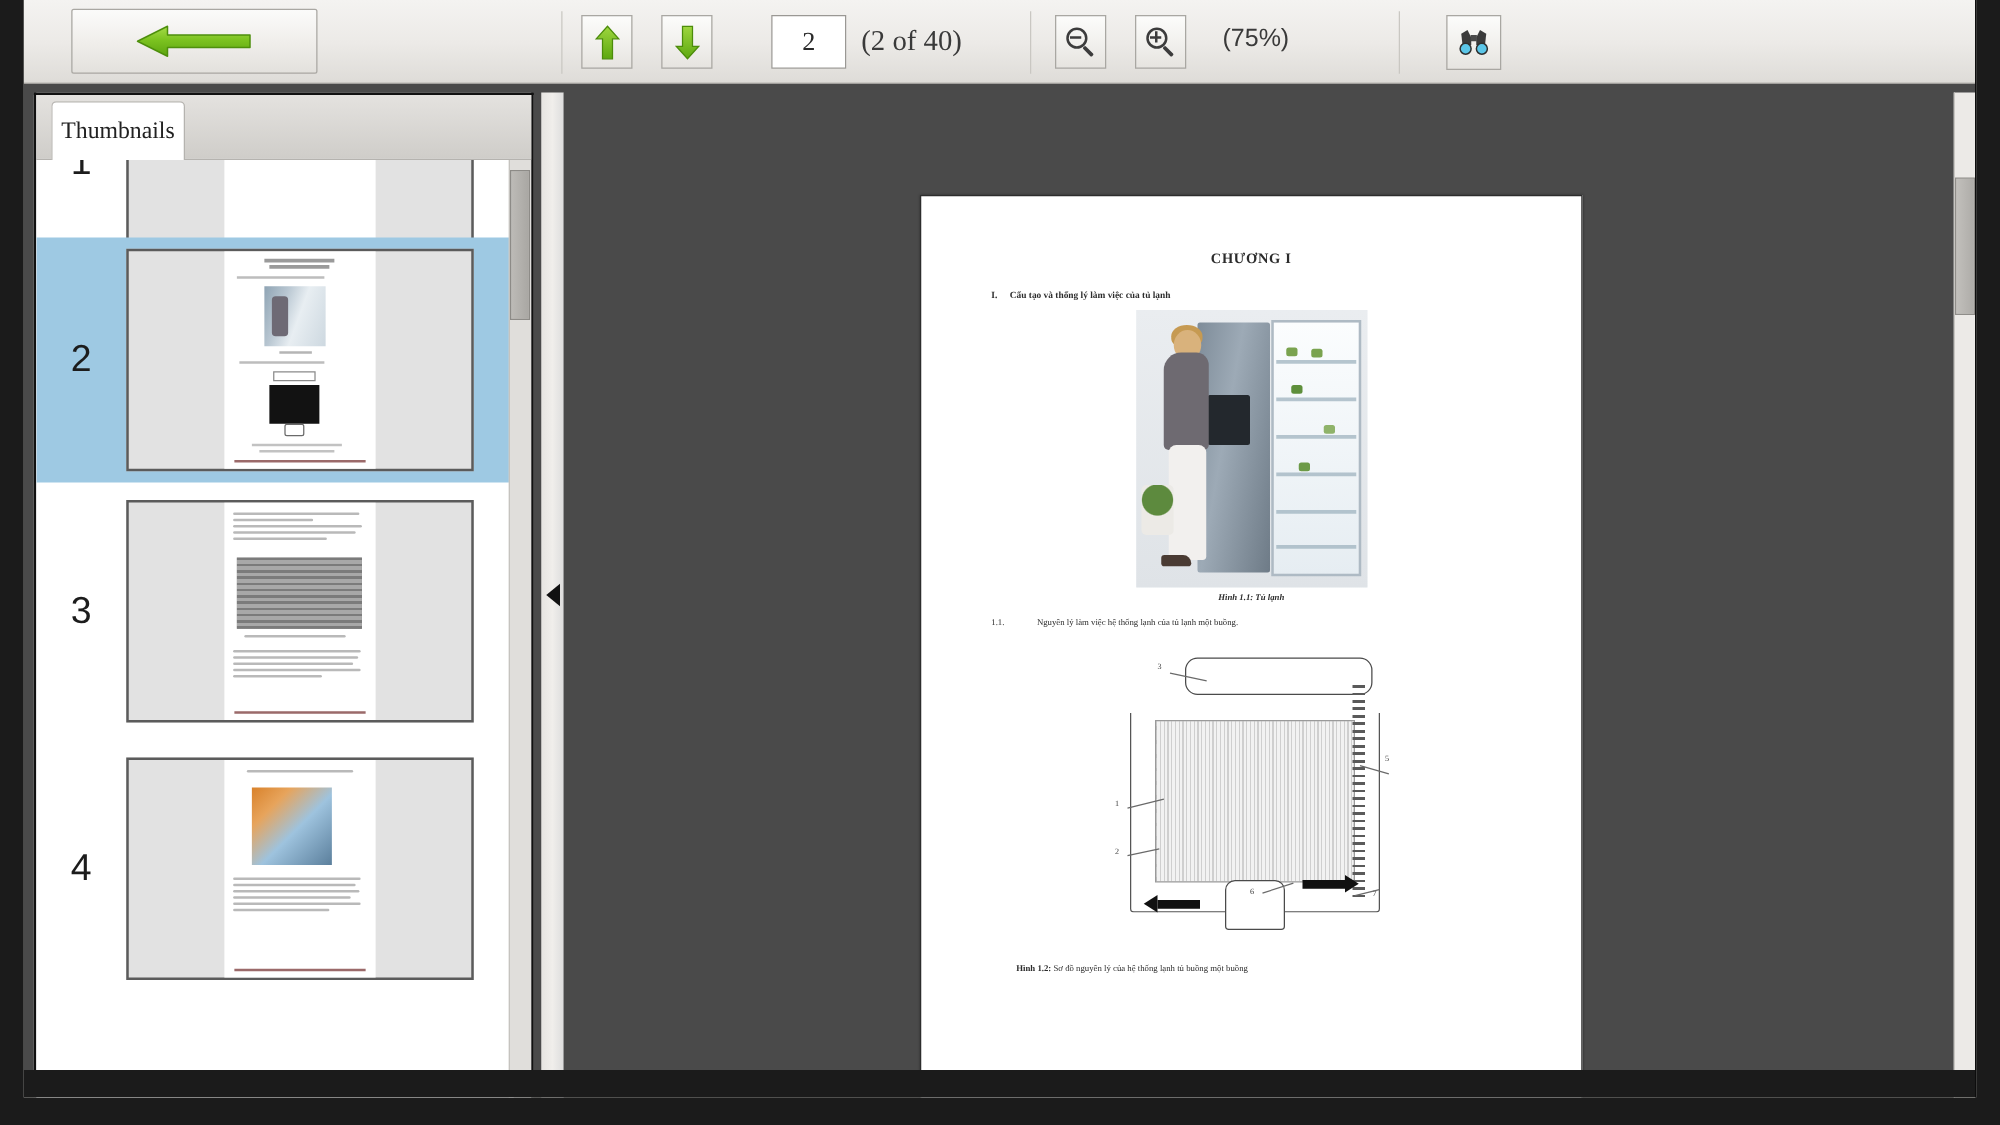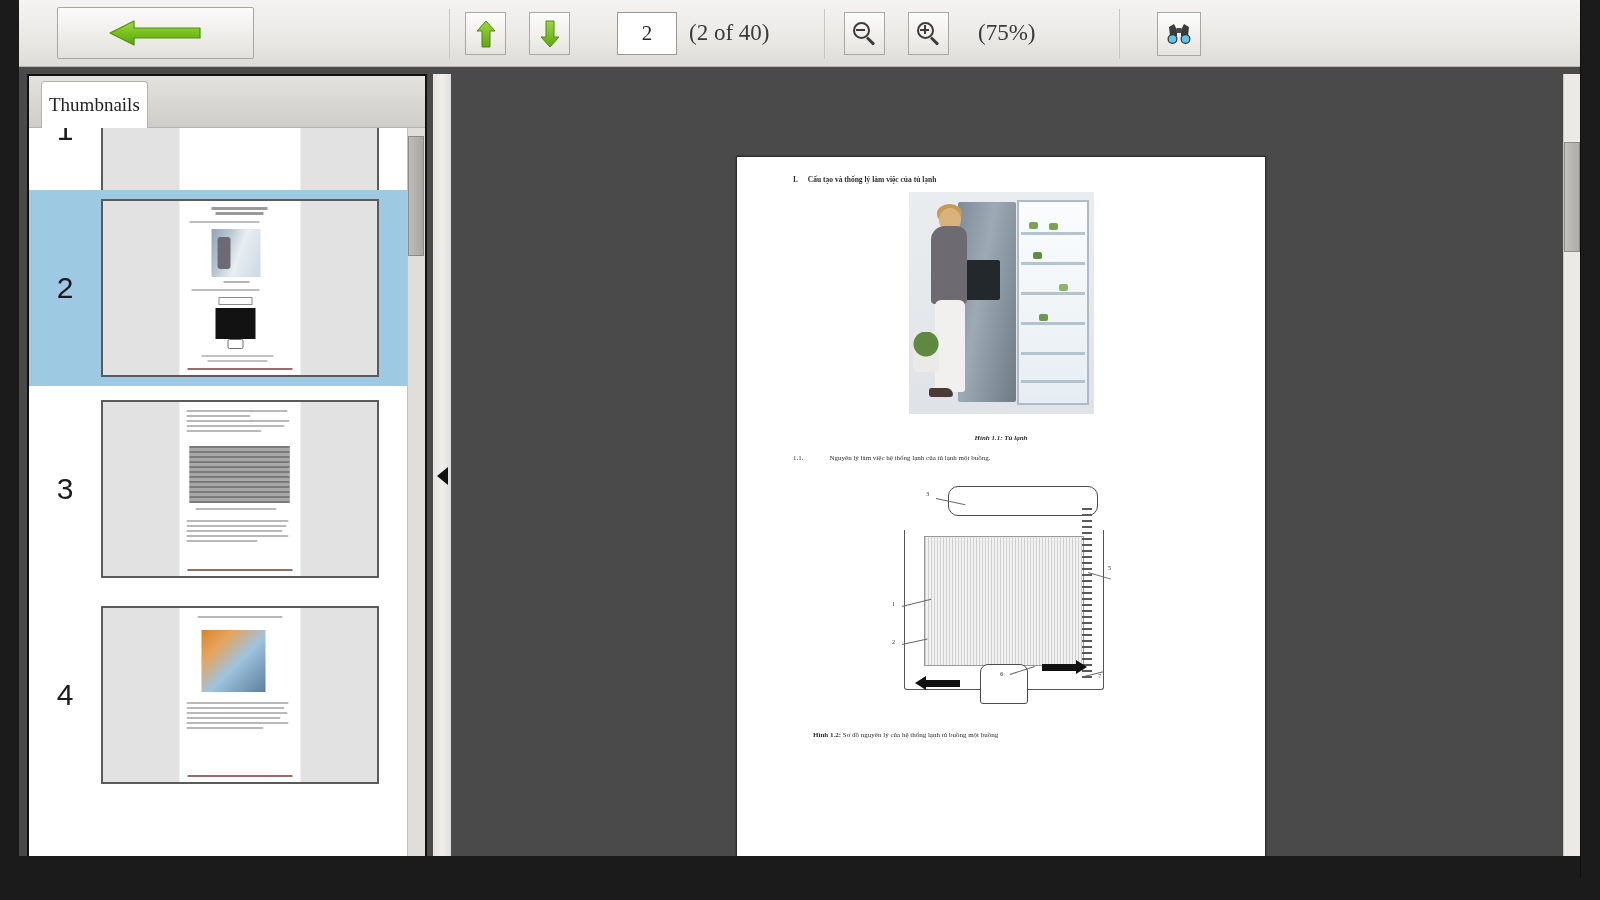--- a/index.html
+++ b/index.html
@@ -57,22 +57,22 @@
     font-size:21px; text-align:center; color:#2a2a2a;
     line-height:41px;
   }
   .page-of {
     position:absolute; left:670px; top:20px;
     font-family:"Liberation Serif", serif;
     font-size:23px; color:#3a3a3a; white-space:nowrap;
   }
   .zoom-pct {
     position:absolute; left:959px; top:20px;
-    font-family:Liberation Serif, serif;
-    font-size:23px; color:#3a3a3a; white-space:nowrap;
+    font-family:Liberation Sans, sans-serif;
+    font-size:20px; color:#3a3a3a; white-space:nowrap;
   }
 
   
   .mag { position:relative; width:26px; height:26px; }
   .mag .lens {
     position:absolute; left:1px; top:1px; width:17px; height:17px;
     border:2px solid #3c3c3c; border-radius:50%;
   }
   .mag .handle {
     position:absolute; left:15px; top:15px; width:10px; height:3px;
@@ -274,21 +274,21 @@
   .pg-photo .shoe {
     position:absolute; left:20px; top:196px; width:24px; height:9px;
     background:#4a3b33; border-radius:3px 8px 3px 3px;
   }
   .pg-photo .plant {
     position:absolute; left:4px; top:140px; width:26px; height:40px;
     background:radial-gradient(circle at 50% 30%, #5d8a3e 0 12px, transparent 13px), #eceae6;
     border-radius:4px;
   }
   .pg-cap {
-    text-align:center; font-size:7px; font-weight:bold; margin-top:20px; font-style:italic;
+    text-align:center; font-size:7px; font-weight:bold; margin-top:4px; font-style:italic;
   }
   .pg-sec2 {
     margin:12px 0 0 56px; font-size:7px; display:flex; gap:26px;
   }
 
   
   .schem { position:relative; margin:6px auto 0; width:250px; height:255px; }
   .schem .cond-box {
     position:absolute; left:72px; top:18px; width:150px; height:30px;
     border:1.5px solid #4a4a4a; border-radius:10px; background:#fff;
@@ -529,20 +529,21 @@
       </div>
     </div>
 
     <div class="splitter">
       <div class="tri"></div>
     </div>
 
     <div class="doc-area">
       <div class="page">
 
+        <div class="pg-h1">CHƯƠNG I</div>
 
         <div class="pg-sec">
           <span>I.</span>
           <span>Cấu tạo và thống lý làm việc của tủ lạnh</span>
         </div>
 
         <div class="pg-photo">
           <div class="wall"></div>
           <div class="fridge-l"></div>
           <div class="disp"></div>

